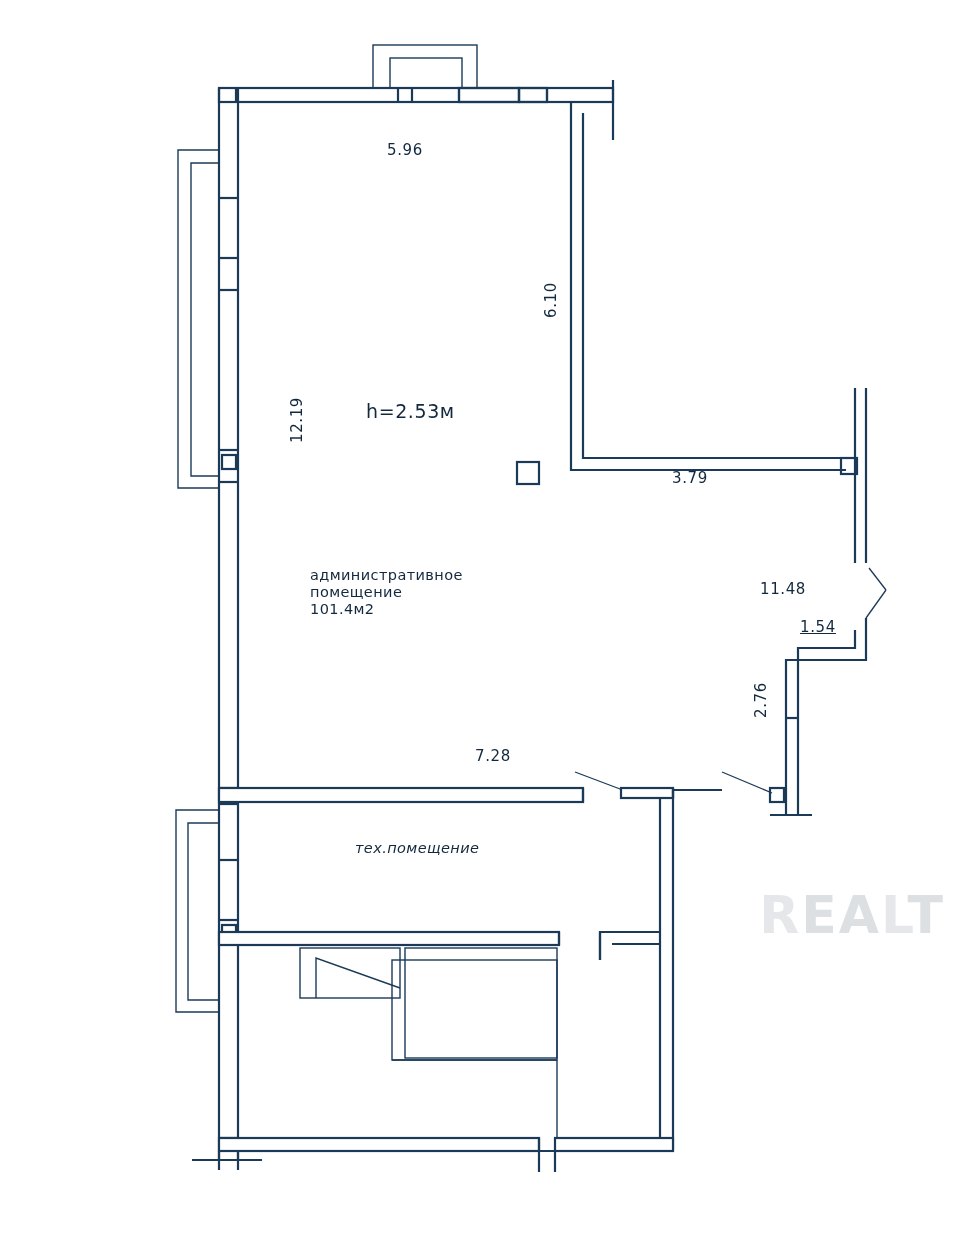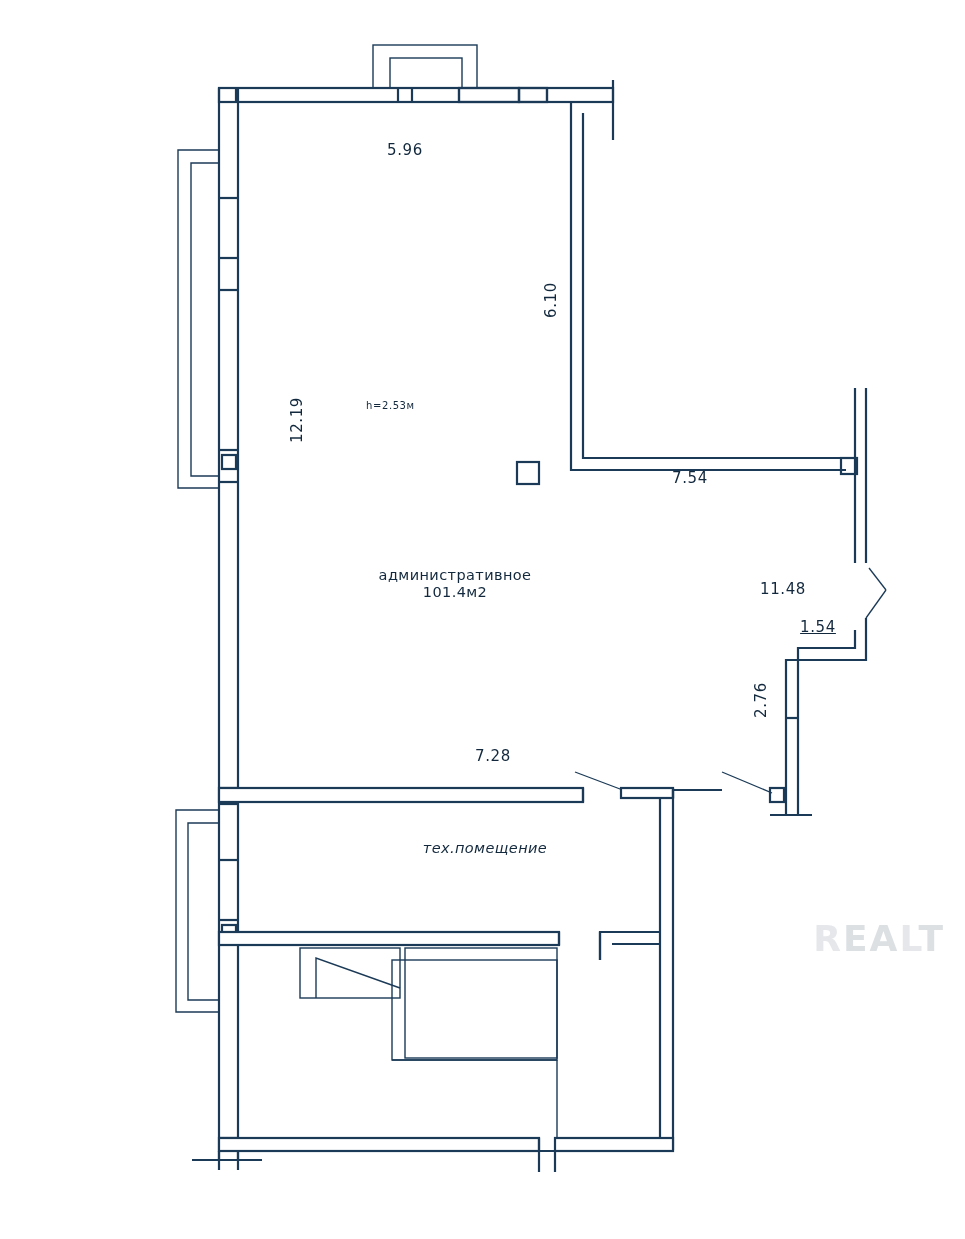--- a/index.html
+++ b/index.html
@@ -45,49 +45,49 @@
   }
   .leader {
     fill: none;
     stroke: #1b3a57;
     stroke-width: 1.3;
   }
   .label {
     position: absolute;
     color: #12283d;
     font-family: "DejaVu Sans", sans-serif;
-    font-size: 10px;
+    font-size: 19px;
     letter-spacing: 0.6px;
     white-space: nowrap;
   }
   .label.dim {
     font-size: 15px;
   }
   .label.vert {
     transform-origin: 0 0;
     transform: rotate(-90deg);
   }
   .label.center {
     text-align: center;
   }
   .room-label {
     position: absolute;
     color: #12283d;
     font-size: 14.5px;
     line-height: 17px;
-    text-align: center;
+    text-align: left;
     white-space: nowrap;
     letter-spacing: 0.4px;
   }
   .watermark {
     position: absolute;
     right: 20px;
-    bottom: 24px;
+    bottom: 38px;
     font-family: "DejaVu Sans", sans-serif;
-    font-size: 36px;
+    font-size: 52px;
     font-weight: bold;
     letter-spacing: 2px;
     color: rgba(150, 160, 170, 0.25);
     user-select: none;
   }
   .watermark .accent {
     color: rgba(150, 160, 170, 0.33);
   }
 </style>
 </head>
@@ -218,34 +218,35 @@
     </g>
 
   </svg>
 
   <div class="label dim center" style="left:355px; top:141px; width:100px;">5.96</div>
 
   <div class="label dim vert" style="left:288px; top:443px;">12.19</div>
 
   <div class="label dim vert" style="left:542px; top:318px;">6.10</div>
 
-  <div class="label dim center" style="left:655px; top:469px; width:70px;">7.54</div>
+  <div class="label dim center" style="left:655px; top:469px; width:70px;">3.79</div>
 
   <div class="label dim center" style="left:728px; top:580px; width:110px;text-align:center;">11.48</div>
 
   <div class="label dim center" style="left:788px; top:618px; width:60px;text-decoration:underline;">1.54</div>
 
   <div class="label dim vert" style="left:752px; top:718px;">2.76</div>
 
   <div class="label dim center" style="left:448px; top:747px; width:90px;">7.28</div>
 
   <div class="label" style="left:366px; top:400px;">h=2.53м</div>
 
   <div class="room-label" style="left:310px; top:567px; width:290px;">
     <div>административное</div>
+    <div>помещение</div>
     <div>101.4м2</div>
   </div>
 
   <div class="room-label" style="left:355px; top:840px; width:260px;font-style:italic;">тех.помещение</div>
 
   <div class="watermark">
     <span>R</span><span class="accent">EA</span><span>L</span><span class="accent">T</span>
   </div>
 
 </div>

